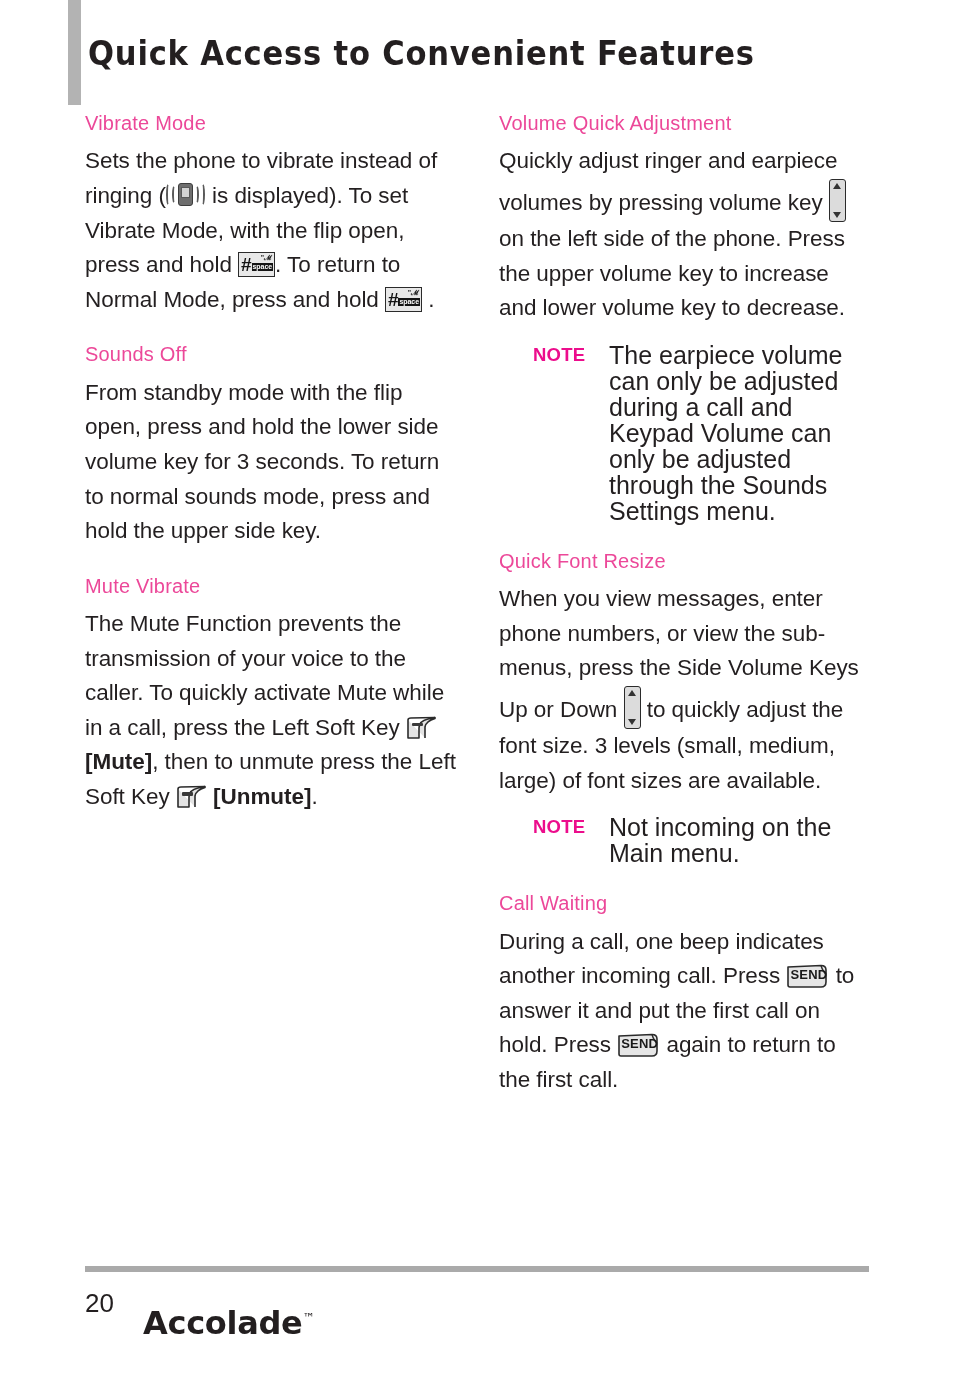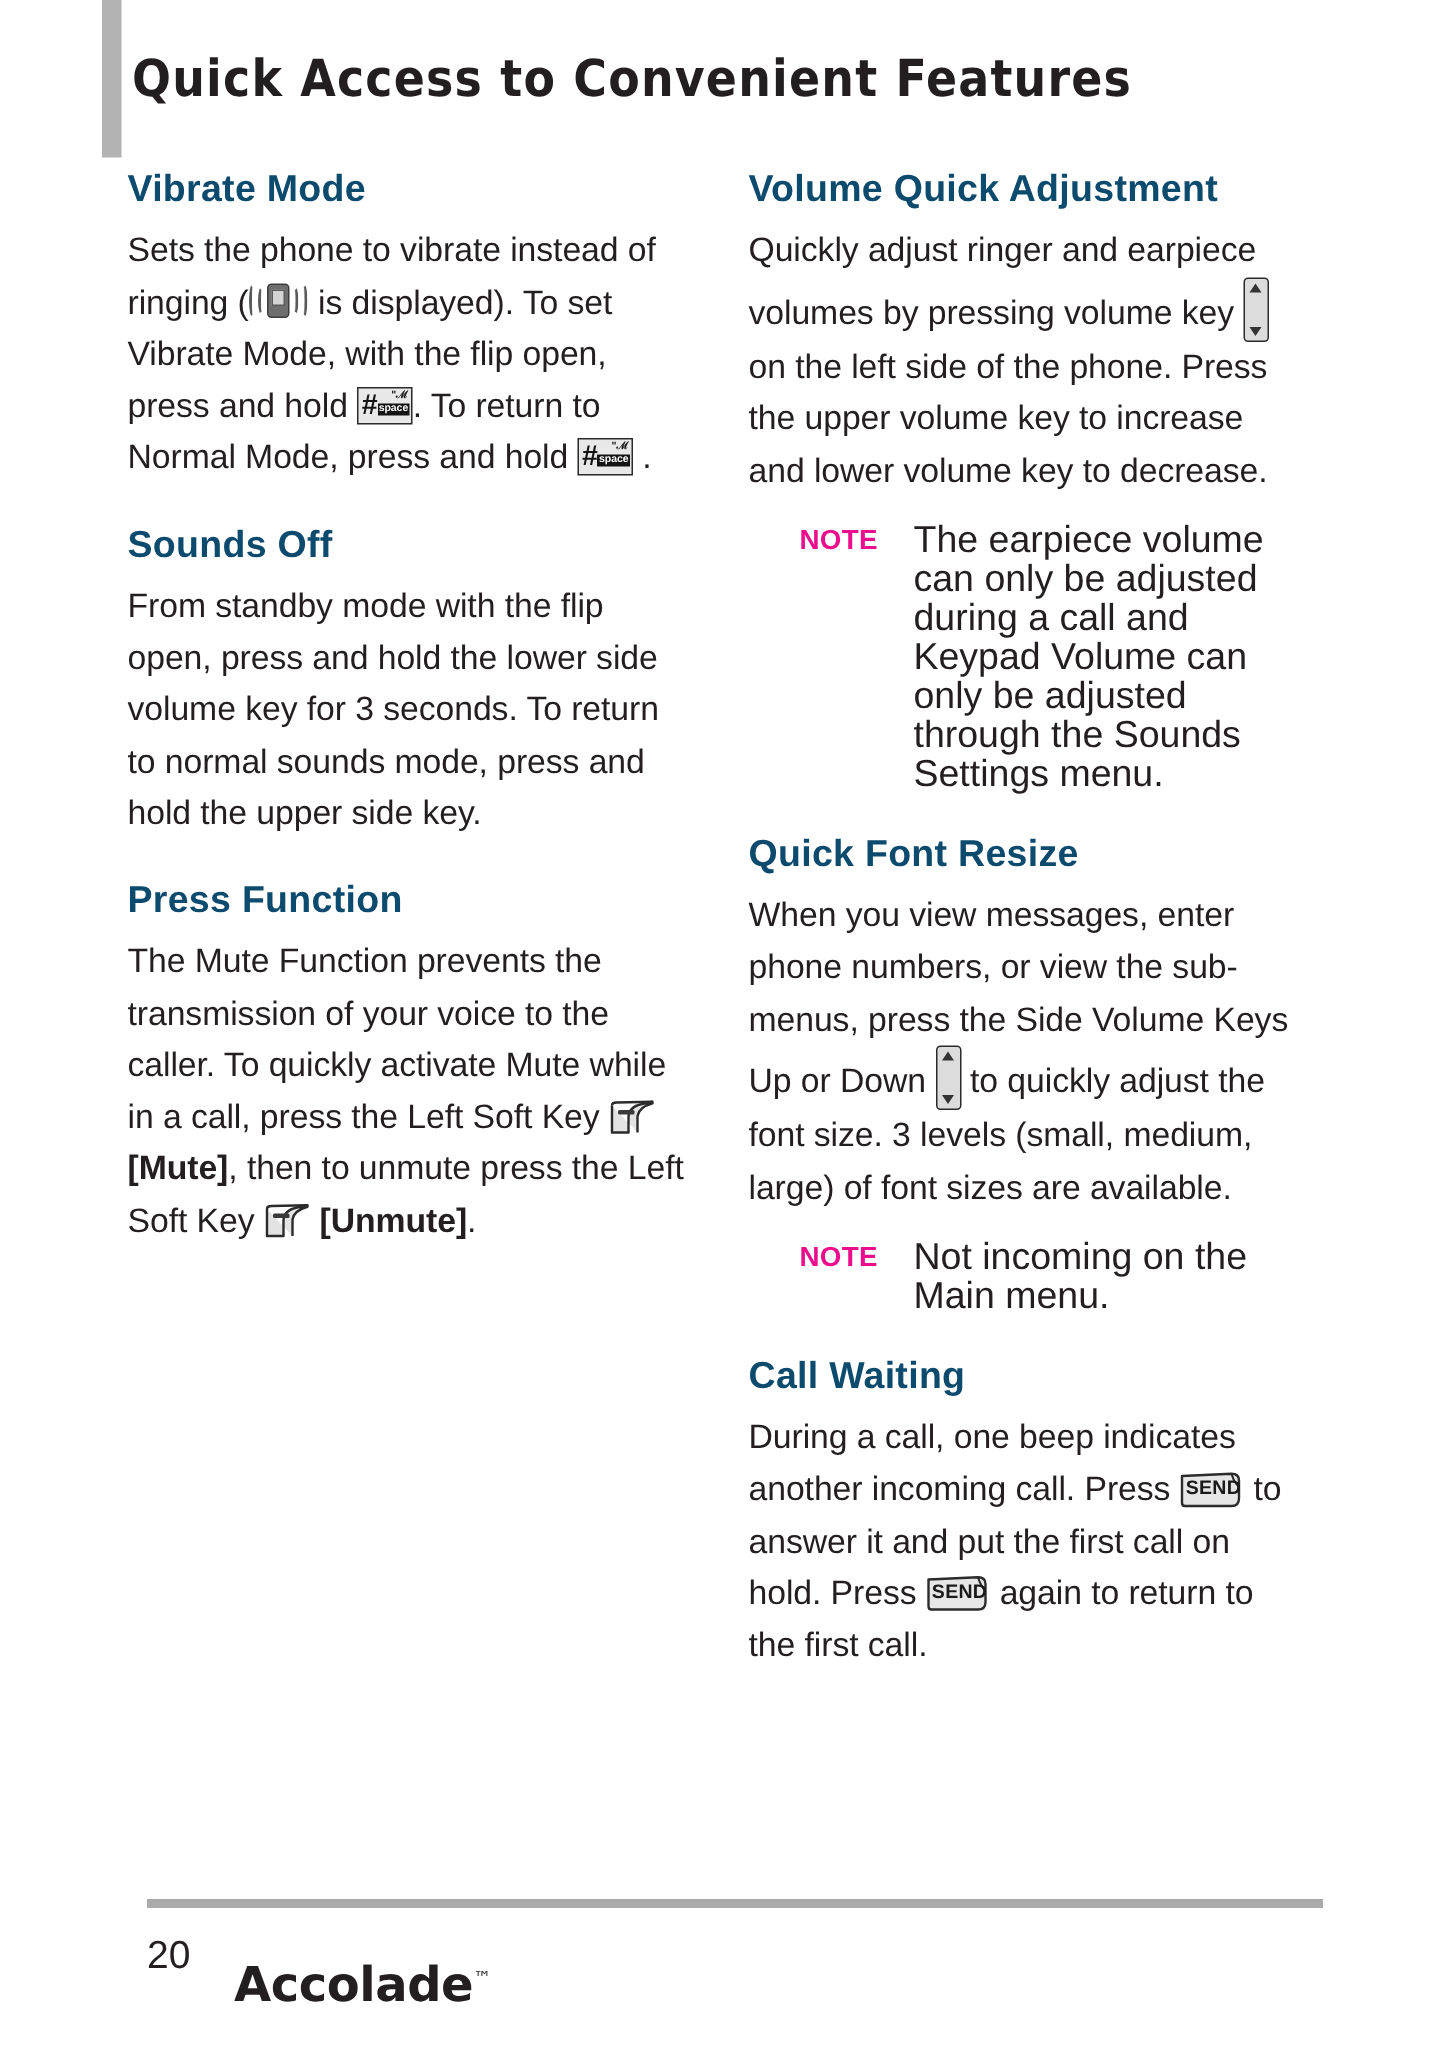--- a/index.html
+++ b/index.html
@@ -58,23 +58,23 @@
   }
   .col {
     position: absolute;
     top: 0;
   }
   .col-left { left: 85px; width: 372px; }
   .col-right { left: 499px; width: 372px; }
 
   h2.section-head {
     margin: 0 0 10px 0;
-    font-size: 25px;
-    font-weight: bold;
-    color: #0c4a6e;
+    font-size: 20px;
+    font-weight: normal;
+    color: #ec4899;
     line-height: 1.12;
     letter-spacing: 0.2px;
   }
   .sec { margin-bottom: 26px; }
   .sec:last-child { margin-bottom: 0; }
 
   p.body-text {
     margin: 0 0 0 0;
     font-size: 22.5px;
     line-height: 34.6px;
@@ -250,21 +250,21 @@
     font-weight: bold;
     letter-spacing: 0.2px;
     color: #1a1a1a;
     line-height: 13px;
     font-family: "Liberation Sans", sans-serif;
   }
 
   
   .footer {
     position: absolute;
-    left: 13px;
+    left: 0;
     bottom: 0;
     width: 806px;
     height: 120px;
     padding-left: 48px;
   }
   .footer-rule {
     position: absolute;
     left: 85px;
     top: 12px;
     width: 784px;
@@ -314,21 +314,21 @@
         <h2 class="section-head">Vibrate Mode</h2>
         <p class="body-text"><span>Sets the phone to vibrate instead of ringing (</span><span class="ico ico-vibrate"><span class="wv wv-l2"></span><span class="wv wv-l1"></span><span class="ph-body"></span><span class="ph-scr"></span><span class="wv wv-r1"></span><span class="wv wv-r2"></span></span><span> is displayed). To set Vibrate Mode, with the flip open, press and hold </span><span class="ico ico-key-hash"><span class="hash">#</span><span class="sp1">"ℳ</span><span class="sp2">space</span></span><span>. To return to Normal Mode, press and hold </span><span class="ico ico-key-hash"><span class="hash">#</span><span class="sp1">"ℳ</span><span class="sp2">space</span></span><span> .</span></p>
       </div>
 
       <div class="sec">
         <h2 class="section-head">Sounds Off</h2>
         <p class="body-text">From standby mode with the flip open, press and hold the lower side volume key for 3 seconds.  To return to normal sounds mode, press and hold the upper side key.</p>
       </div>
 
       <div class="sec">
-        <h2 class="section-head">Press Function</h2>
+        <h2 class="section-head">Mute Vibrate</h2>
         <p class="body-text"><span>The Mute Function prevents the transmission of your voice to the caller. To quickly activate Mute while in a call, press the Left Soft Key </span><span class="ico ico-softkey"><svg class="sk-shape" viewBox="0 0 31 24" xmlns="http://www.w3.org/2000/svg">
                 <path d="M2 4 L2 22 L13 22 L13 12 Q13 5 22 3 L29 1.5 L29 2.5 Q20 5 19 11 L19 22" fill="#e3e3e3" stroke="#2b2b2b" stroke-width="1.6" stroke-linejoin="round"></path>
                 <path d="M2 4 Q2 2 5 2 L29 1.5" fill="none" stroke="#2b2b2b" stroke-width="1.6"></path>
               </svg><span class="sk-dash"></span></span><span> </span><b class="bold">[Mute]</b><span>, then to unmute press the Left Soft Key </span><span class="ico ico-softkey"><svg class="sk-shape" viewBox="0 0 31 24" xmlns="http://www.w3.org/2000/svg">
                 <path d="M2 4 L2 22 L13 22 L13 12 Q13 5 22 3 L29 1.5 L29 2.5 Q20 5 19 11 L19 22" fill="#e3e3e3" stroke="#2b2b2b" stroke-width="1.6" stroke-linejoin="round"></path>
                 <path d="M2 4 Q2 2 5 2 L29 1.5" fill="none" stroke="#2b2b2b" stroke-width="1.6"></path>
               </svg><span class="sk-dash"></span></span><span> </span><b class="bold">[Unmute]</b><span>.</span></p>
       </div>
 
     </div>

